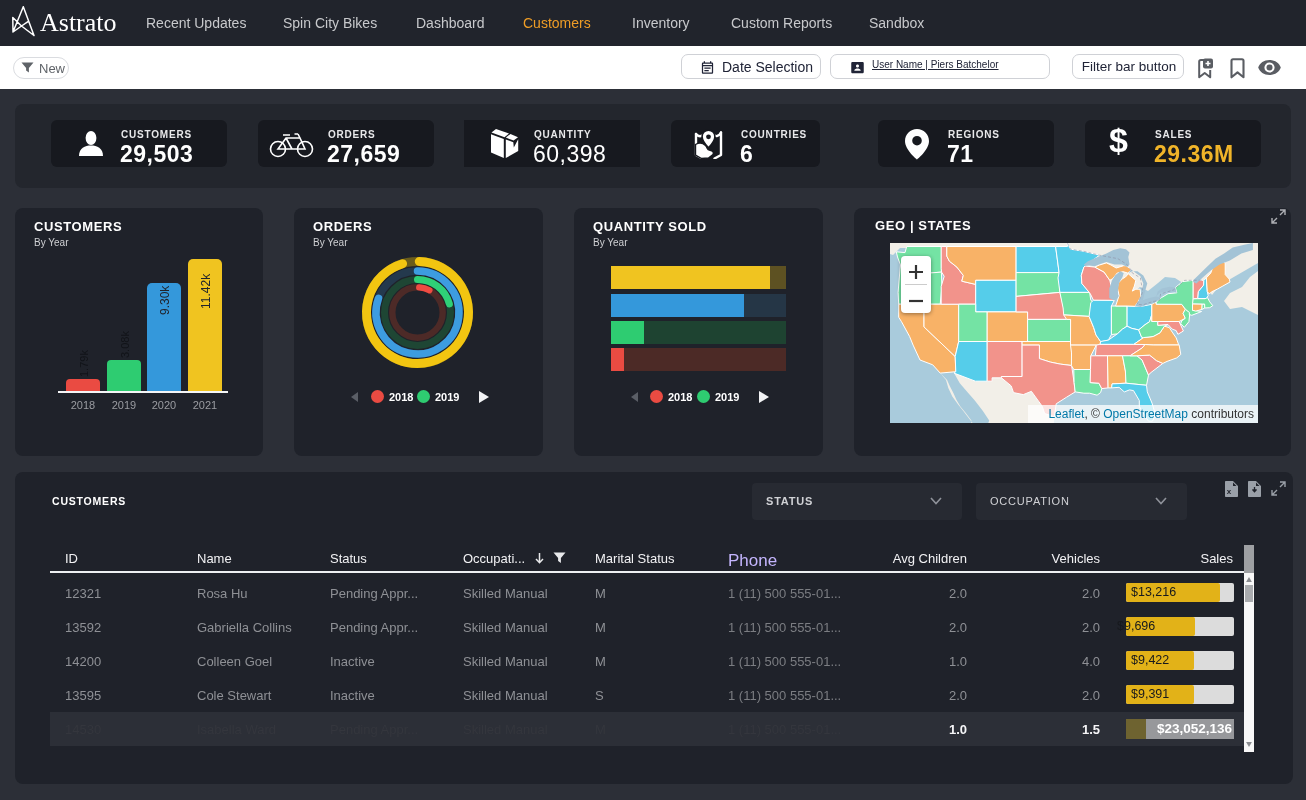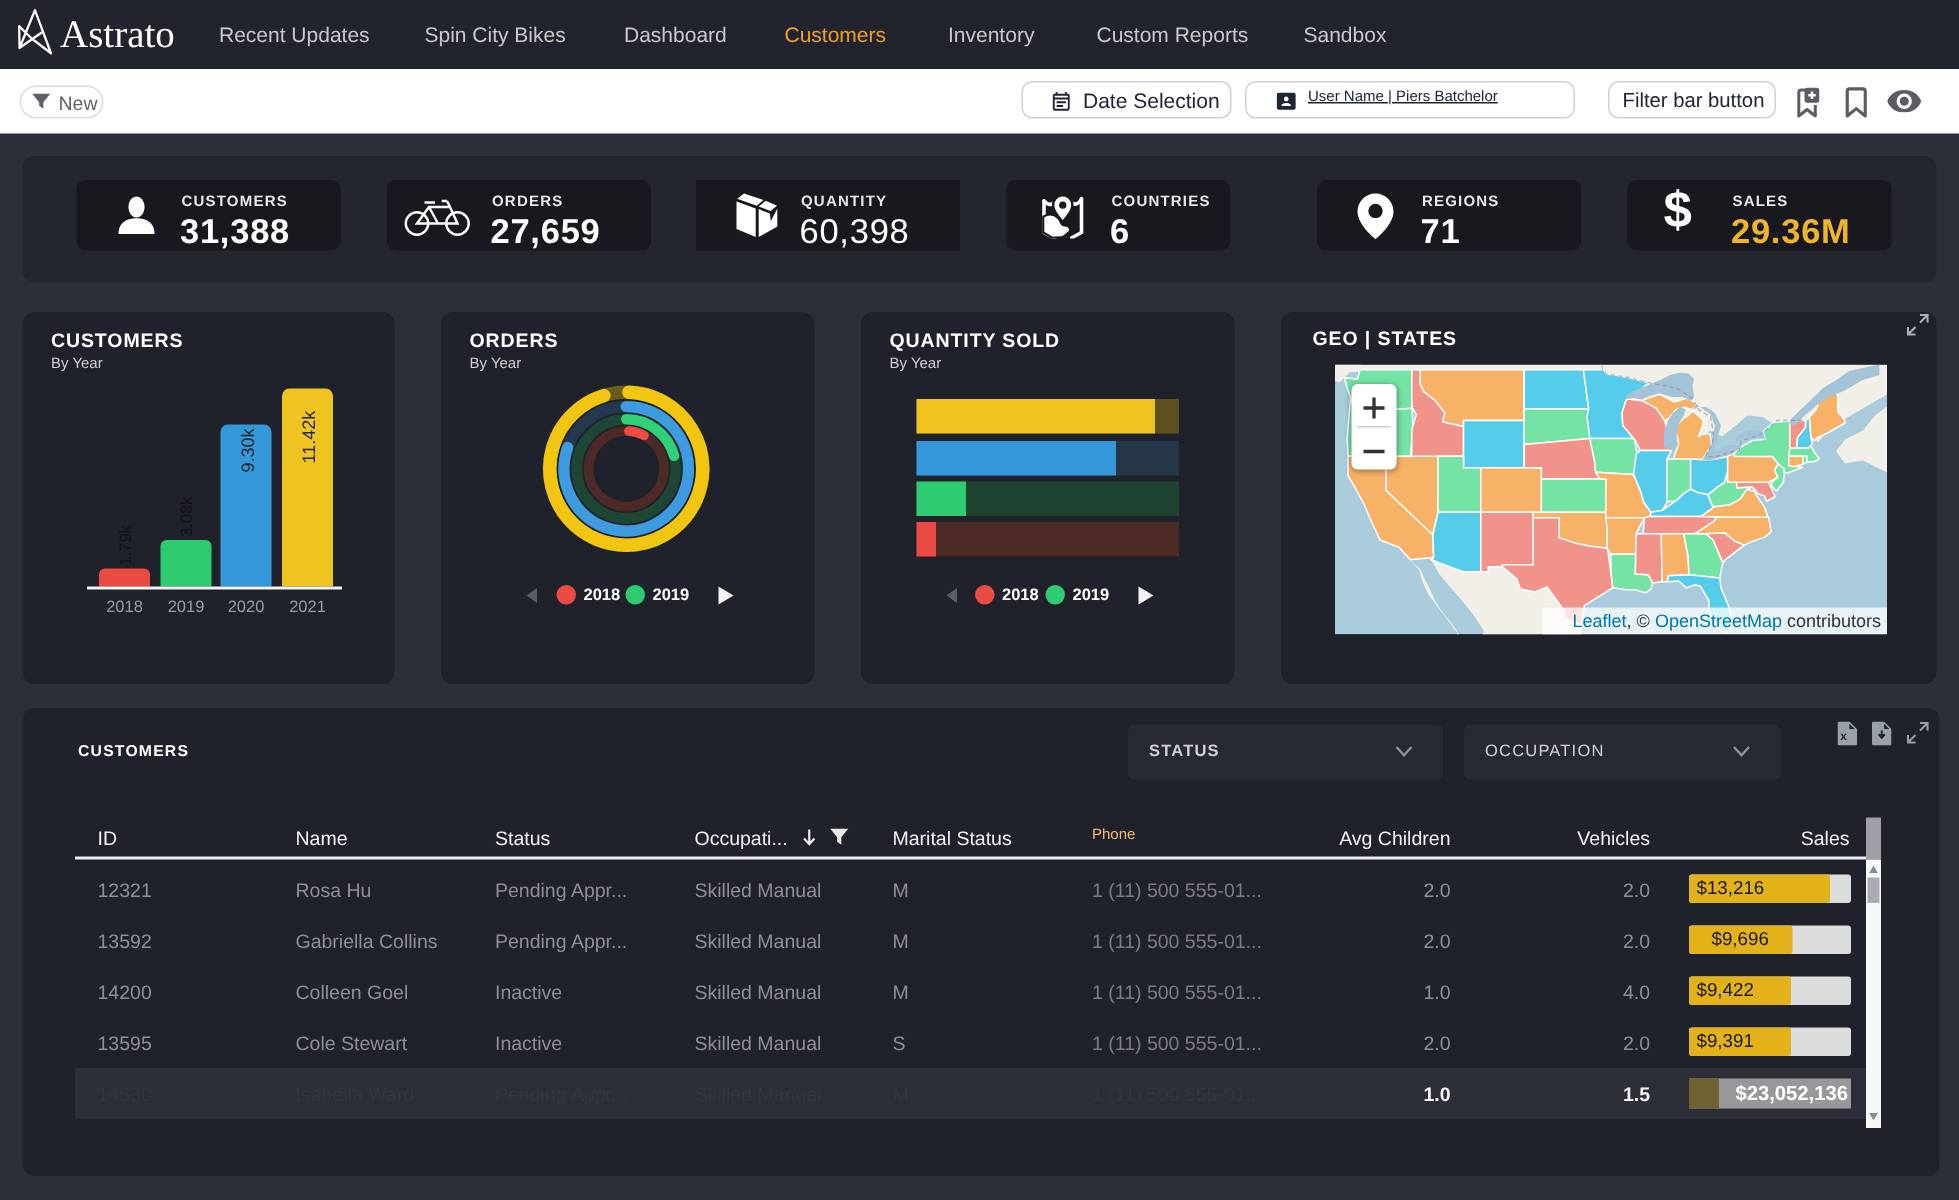--- a/index.html
+++ b/index.html
@@ -67,21 +67,21 @@
 </div>
 
 <div class="abs" style="left:15px;top:104px;width:1276px;height:84px;background:#23262d;border-radius:8px;"></div>
 
 <div class="abs" style="left:51px;top:120px;width:176px;height:47px;background:#17191f;border-radius:6px;">
   <svg class="abs" style="left:25px;top:9px" width="30" height="29" viewBox="0 0 30 29">
     <ellipse cx="15" cy="9" rx="5.4" ry="7" fill="#ffffff"></ellipse>
     <path d="M3 27 C3 19 9 16.5 15 16.5 S27 19 27 27 Z" fill="#ffffff"></path>
   </svg>
   <div class="abs" style="left:70px;top:9px;font-size:10px;font-weight:bold;letter-spacing:0.8px;color:#e8e8ea;">CUSTOMERS</div>
-  <div class="abs" style="left:69px;top:21px;font-size:23px;font-weight:bold;letter-spacing:0.5px;color:#ffffff;">31,388</div>
+  <div class="abs" style="left:69px;top:21px;font-size:23px;font-weight:bold;letter-spacing:0.5px;color:#ffffff;">29,503</div>
 </div>
 
 <div class="abs" style="left:258px;top:120px;width:176px;height:47px;background:#17191f;border-radius:6px;">
   <svg class="abs" style="left:11px;top:12px" width="46" height="26" viewBox="0 0 46 26">
     <g fill="none" stroke="#ffffff" stroke-width="1.6">
       <circle cx="9" cy="17" r="7.5"></circle>
       <circle cx="36" cy="17" r="7.5"></circle>
       <path d="M9 17 L17 6 L31 6 L36 17 L17 17 Z M17 6 L23 17 M14 3 h7 M31 6 L29 2 M29 2 h-3.5"></path>
     </g>
   </svg>
@@ -313,21 +313,21 @@
 <div class="abs" style="left:197px;top:551px;font-size:13px;color:#f2f2f4;">Name</div>
 <div class="abs" style="left:330px;top:551px;font-size:13px;color:#f2f2f4;">Status</div>
 <div class="abs" style="left:463px;top:551px;font-size:13px;color:#f2f2f4;">Occupati...</div>
 <svg class="abs" style="left:534px;top:552px" width="11" height="12" viewBox="0 0 11 12">
     <path d="M5.5 1 V10 M2 7 L5.5 10.7 L9 7" fill="none" stroke="#e8e9eb" stroke-width="1.5"></path>
   </svg>
 <svg class="abs" style="left:553px;top:552px" width="13" height="12" viewBox="0 0 13 12">
     <path d="M0.5 0.5 h12 l-4.6 5.6 v5 l-2.8 -2 v-3 z" fill="#e8e9eb"></path>
   </svg>
 <div class="abs" style="left:595px;top:551px;font-size:13px;color:#f2f2f4;">Marital Status</div>
-<div class="abs" style="left:728px;top:551px;font-size:10px;color:#fdba74;">Phone</div>
+<div class="abs" style="left:728px;top:551px;font-size:17px;color:#c4b5fd;">Phone</div>
 <div class="abs" style="left:867px;top:551px;width:100px;text-align:right;font-size:13px;color:#f2f2f4;">Avg Children</div>
 <div class="abs" style="left:1000px;top:551px;width:100px;text-align:right;font-size:13px;color:#f2f2f4;">Vehicles</div>
 <div class="abs" style="left:1133px;top:551px;width:100px;text-align:right;font-size:13px;color:#f2f2f4;">Sales</div>
 <div class="abs" style="left:50px;top:571px;width:1194px;height:2px;background:#eef0f2;"></div>
 <div class="abs" style="left:65px;top:586px;font-size:13px;color:#8e9095;">12321</div>
 <div class="abs" style="left:197px;top:586px;font-size:13px;color:#8e9095;">Rosa Hu</div>
 <div class="abs" style="left:330px;top:586px;font-size:13px;color:#8e9095;">Pending Appr...</div>
 <div class="abs" style="left:463px;top:586px;font-size:13px;color:#8e9095;">Skilled Manual</div>
 <div class="abs" style="left:595px;top:586px;font-size:13px;color:#8e9095;">M</div>
 <div class="abs" style="left:728px;top:586px;font-size:13px;color:#7b7d82;">1 (11) 500 555-01...</div>
@@ -339,21 +339,21 @@
 <div class="abs" style="left:65px;top:620px;font-size:13px;color:#8e9095;">13592</div>
 <div class="abs" style="left:197px;top:620px;font-size:13px;color:#8e9095;">Gabriella Collins</div>
 <div class="abs" style="left:330px;top:620px;font-size:13px;color:#8e9095;">Pending Appr...</div>
 <div class="abs" style="left:463px;top:620px;font-size:13px;color:#8e9095;">Skilled Manual</div>
 <div class="abs" style="left:595px;top:620px;font-size:13px;color:#8e9095;">M</div>
 <div class="abs" style="left:728px;top:620px;font-size:13px;color:#7b7d82;">1 (11) 500 555-01...</div>
 <div class="abs" style="left:867px;top:620px;width:100px;text-align:right;font-size:13px;color:#8e9095;">2.0</div>
 <div class="abs" style="left:1000px;top:620px;width:100px;text-align:right;font-size:13px;color:#8e9095;">2.0</div>
 <div class="abs" style="left:1126px;top:617px;width:108px;height:19px;background:#dcdcdc;border-radius:2px;"></div>
 <div class="abs" style="left:1126px;top:617px;width:69px;height:19px;background:#e2b218;border-radius:2px;"></div>
-<div class="abs" style="left:1141px;top:619px;font-size:12.5px;color:#17191d;">$9,696</div>
+<div class="abs" style="left:1117px;top:619px;font-size:12.5px;color:#17191d;">$9,696</div>
 <div class="abs" style="left:65px;top:654px;font-size:13px;color:#8e9095;">14200</div>
 <div class="abs" style="left:197px;top:654px;font-size:13px;color:#8e9095;">Colleen Goel</div>
 <div class="abs" style="left:330px;top:654px;font-size:13px;color:#8e9095;">Inactive</div>
 <div class="abs" style="left:463px;top:654px;font-size:13px;color:#8e9095;">Skilled Manual</div>
 <div class="abs" style="left:595px;top:654px;font-size:13px;color:#8e9095;">M</div>
 <div class="abs" style="left:728px;top:654px;font-size:13px;color:#7b7d82;">1 (11) 500 555-01...</div>
 <div class="abs" style="left:867px;top:654px;width:100px;text-align:right;font-size:13px;color:#8e9095;">1.0</div>
 <div class="abs" style="left:1000px;top:654px;width:100px;text-align:right;font-size:13px;color:#8e9095;">4.0</div>
 <div class="abs" style="left:1126px;top:651px;width:108px;height:19px;background:#dcdcdc;border-radius:2px;"></div>
 <div class="abs" style="left:1126px;top:651px;width:68px;height:19px;background:#e2b218;border-radius:2px;"></div>

